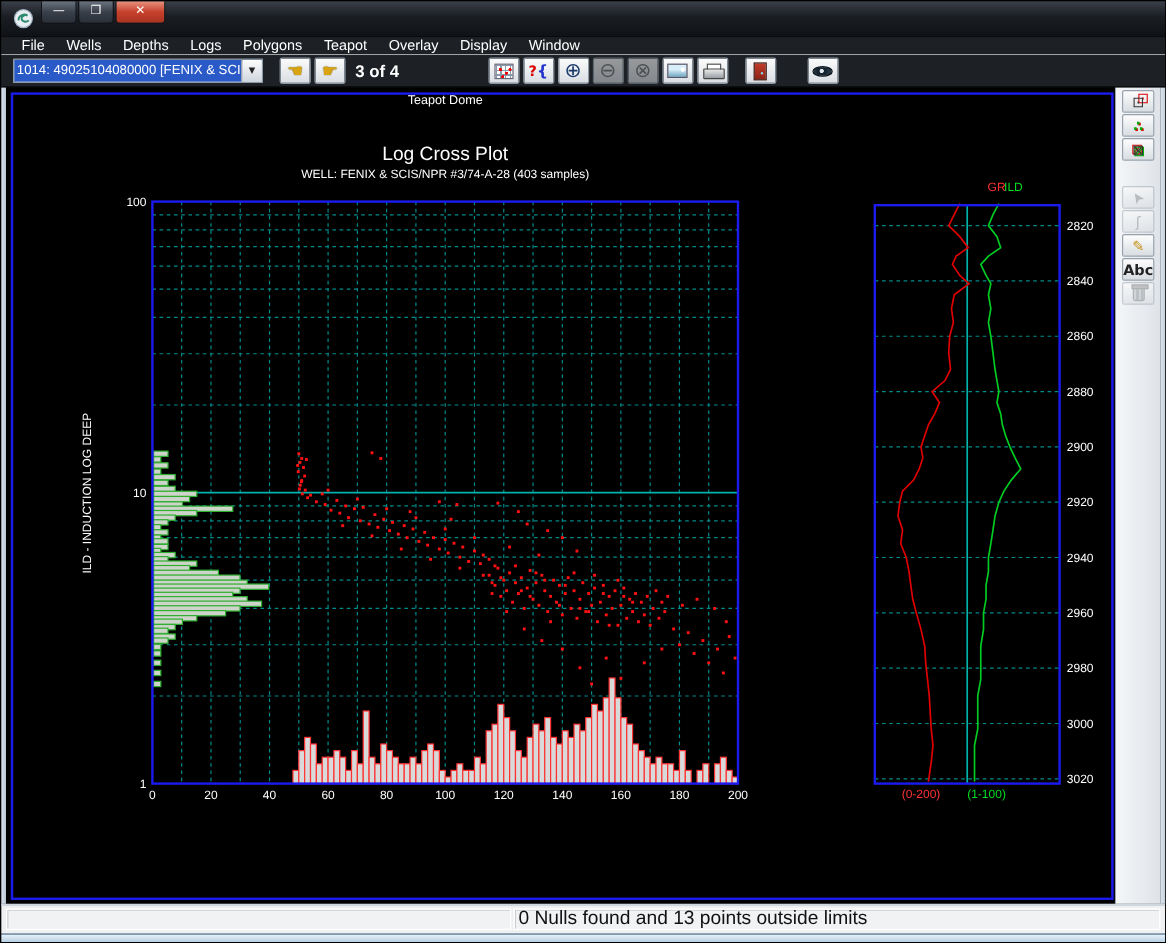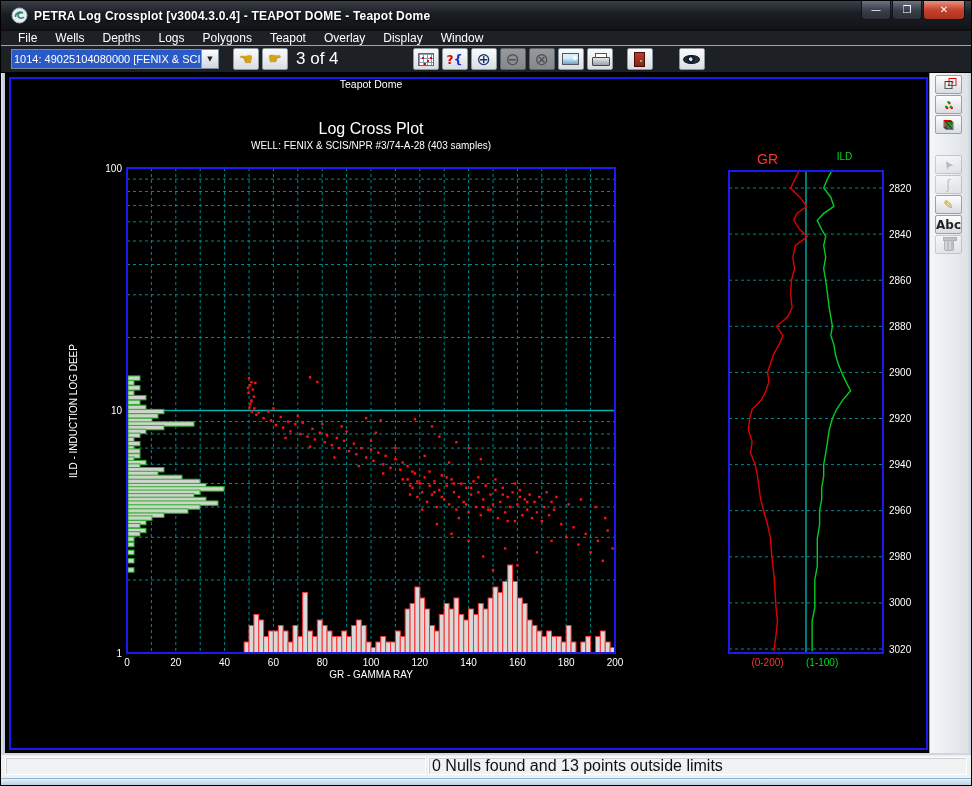--- a/index.html
+++ b/index.html
@@ -47,21 +47,21 @@
     border-left:1px solid #8a97a5; font-size:7px; color:#222; display:flex;
     align-items:center; justify-content:center; font-family:"DejaVu Sans",sans-serif; }
   .tbtn {
     width:26px; height:22px; margin-left:3px; display:flex; align-items:center; justify-content:center;
     background:linear-gradient(#fbfbfb,#d9dee3); border:1px solid #8d98a3; border-radius:2px;
     cursor:default; position:relative;
   }
   .tbtn.disabled { opacity:.55; }
   .gap-l { margin-left:14px; }
   .gap-xl { margin-left:26px; }
-  #page-indicator { color:#fff; font-size:17px; margin-left:8px; }
+  #page-indicator { color:#fff; font-size:14px; margin-left:8px;font-weight:bold; }
   #toolbar-spacer { width:60px; }
   .hand { font-family:"DejaVu Sans",sans-serif; font-size:15px; color:#d8a412;
     text-shadow:0 0 1px #5a4403; line-height:14px; }
   .glyph { font-family:"DejaVu Sans",sans-serif; }
   .icon-xplot { width:16px; height:13px; background:
       radial-gradient(circle at 4px 4px,#e00 1.2px,transparent 1.4px),
       radial-gradient(circle at 9px 7px,#e00 1.2px,transparent 1.4px),
       radial-gradient(circle at 12px 4px,#e00 1.2px,transparent 1.4px),
       radial-gradient(circle at 6px 10px,#e00 1.2px,transparent 1.4px),
       repeating-linear-gradient(to right,#8899aa 0 1px,transparent 1px 4px),
@@ -94,21 +94,21 @@
   #client-blue-border { position:absolute; left:4px; top:4px; right:1px; bottom:3px;
       border:2px solid #1b1bf0; pointer-events:none; }
   #plot-svg { position:absolute; left:0; top:0; }
   .ptxt { position:absolute; color:#fff; }
   #client-header { left:122px; top:5px; width:488px; text-align:center; font-size:10.5px; }
   #plot-title { left:122px; top:47px; width:488px; text-align:center; font-size:16px; }
   #plot-subtitle { left:122px; top:67px; width:488px; text-align:center; font-size:10px; }
   #xaxis-label { left:122px; top:596px; width:488px; text-align:center; font-size:10px; }
   #yaxis-label { left:68px; top:338px; transform:translate(-50%,-50%) rotate(-90deg);
       white-space:nowrap; font-size:10px; }
-  #track-gr-label { left:724px; top:78px; width:77px; text-align:center; font-size:14px; color:#ff3333; }
+  #track-gr-label { left:756px; top:78px; width:77px; text-align:right; font-size:10px; color:#ff3333; }
   #track-ild-label { left:801px; top:78px; width:77px; text-align:center; font-size:10px; color:#00dd22; }
   #track-gr-range { left:716px; top:584px; width:93px; text-align:center; font-size:10px; color:#ff3333; }
   #track-ild-range { left:801px; top:584px; width:77px; text-align:left; font-size:10px; color:#00dd22; }
   
   #tool-panel { background:linear-gradient(to right,#f4f6f8,#dfe3e8);
       border-left:1px solid #9aa4ae; padding-top:2px; display:flex; flex-direction:column; align-items:center; }
   .sbtn { width:27px; height:19px; margin-bottom:1px; display:flex; align-items:center; justify-content:center;
       background:linear-gradient(#fdfdfd,#d8dde2); border:1px solid #98a2ac; border-radius:2px; cursor:default; }
   .sbtn.disabled { opacity:.5; }
   .sbtn .glyph { font-size:12px; line-height:12px; }
@@ -138,21 +138,20 @@
 
 <div id="window">
 
   <div id="titlebar">
     <span class="app-icon">
       <svg width="17" height="17" viewBox="0 0 17 17">
         <circle cx="8.5" cy="8.5" r="7.5" fill="#e9eef3" stroke="#9fb0c0"></circle>
         <path d="M4.5 10 C4 6,9 4,12 6 C10 5,7 6,7 8.5 C7 11,11 12,13 10" fill="none" stroke="#2c8a6e" stroke-width="1.6"></path>
       </svg>
     </span>
-    <span id="title-text">PETRA Log Crossplot [v3004.3.0.4] - TEAPOT DOME - Teapot Dome</span>
     <span class="win-controls">
       <span class="win-btn">
           <span>—</span>
         </span>
       <span class="win-btn">
           <span>❐</span>
         </span>
       <span class="win-btn close">
           <span>✕</span>
         </span>
@@ -596,21 +595,20 @@
           <text x="884" y="579.5" fill="#ffffff" font-size="10" font-family="Liberation Sans, sans-serif">3020</text>
           <line x1="801" y1="98" x2="801" y2="580" stroke="#00b2ac" stroke-width="1.4"></line>
           <polyline points="794.8,96.6 790.2,105.8 785.6,115.0 794.8,124.2 801.8,133.4 791.8,140.4 788.7,147.3 794.8,156.5 802.5,163.4 790.2,172.6 787.9,184.2 789.5,195.7 786.4,207.2 785.6,221.0 787.1,234.9 782.5,244.1 771.7,253.3 777.9,262.5 774.0,271.7 768.7,281.0 765.6,290.2 762.5,299.4 764.0,308.6 761.0,317.8 756.3,327.1 747.1,336.3 744.8,345.5 743.3,357.0 747.1,368.6 745.6,380.1 750.2,391.6 752.5,403.1 754.0,414.7 755.6,426.2 758.6,437.7 762.5,451.5 765.6,465.4 766.4,479.2 767.9,493.0 769.4,506.9 770.2,520.7 771.0,534.5 772.5,548.3 771.0,562.2 768.7,578.3" fill="none" stroke="#e00000" stroke-width="1.4"></polyline>
           <polyline points="827.4,96.6 822.5,105.8 818.7,115.0 825.8,124.2 828.9,133.4 818.7,140.4 812.3,147.3 816.7,156.5 820.7,163.4 818.7,172.6 820.7,184.2 818.7,195.7 820.7,207.2 822.5,221.0 824.2,234.9 825.8,244.1 827.4,253.3 825.8,262.5 828.9,271.7 830.3,281.0 833.0,290.2 836.6,299.4 840.9,308.6 845.6,317.8 837.7,327.1 831.6,336.3 827.4,345.5 824.2,357.0 822.5,368.6 820.7,380.1 818.7,391.6 818.7,403.1 816.7,414.7 816.7,426.2 814.6,437.7 814.6,451.5 812.3,465.4 812.3,479.2 812.3,493.0 809.8,506.9 809.8,520.7 809.8,534.5 807.1,548.3 807.1,562.2 807.1,578.3" fill="none" stroke="#00cc22" stroke-width="1.4"></polyline>
           <rect x="724" y="98" width="154" height="482" fill="none" stroke="#1b1bf0" stroke-width="2"></rect>
         </svg>
       <div id="client-blue-border"></div>
       <div class="ptxt" id="plot-title">Log Cross Plot</div>
       <div class="ptxt" id="client-header">Teapot Dome</div>
       <div class="ptxt" id="plot-subtitle">WELL: FENIX &amp; SCIS/NPR #3/74-A-28  (403 samples)</div>
-      <div class="ptxt" id="xaxis-label">GR - GAMMA RAY</div>
       <div class="ptxt" id="yaxis-label">ILD - INDUCTION LOG DEEP</div>
       <div class="ptxt" id="track-gr-label">GR</div>
       <div class="ptxt" id="track-ild-label">ILD</div>
       <div class="ptxt" id="track-gr-range">(0-200)</div>
       <div class="ptxt" id="track-ild-range">(1-100)</div>
     </div>
 
     <div id="tool-panel">
       <span class="sbtn">
           <span class="glyph i-polyedit">⊡</span>

